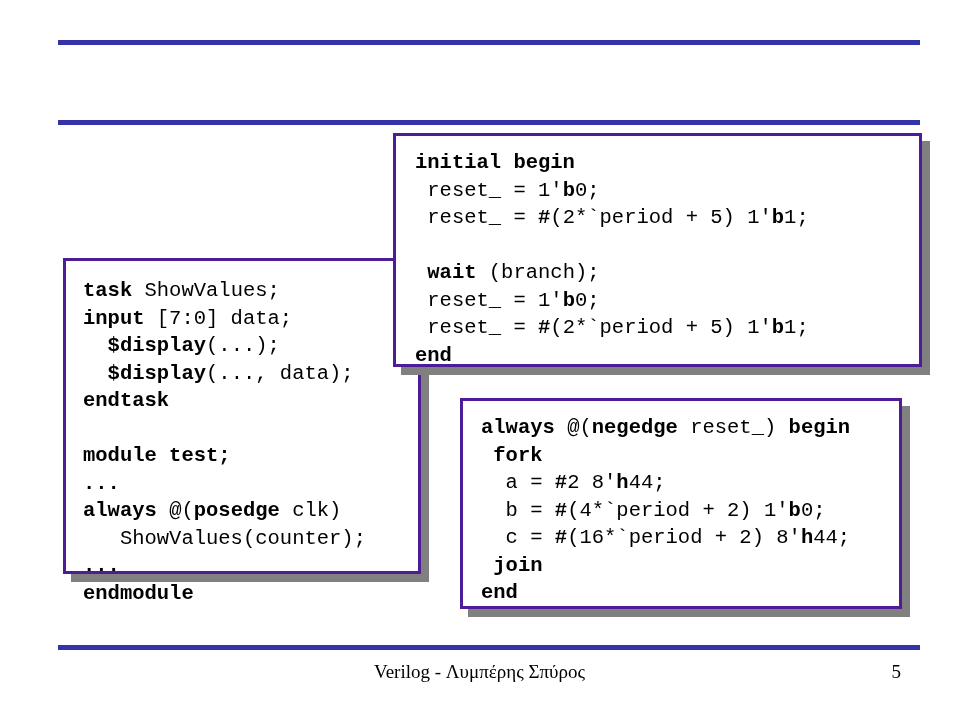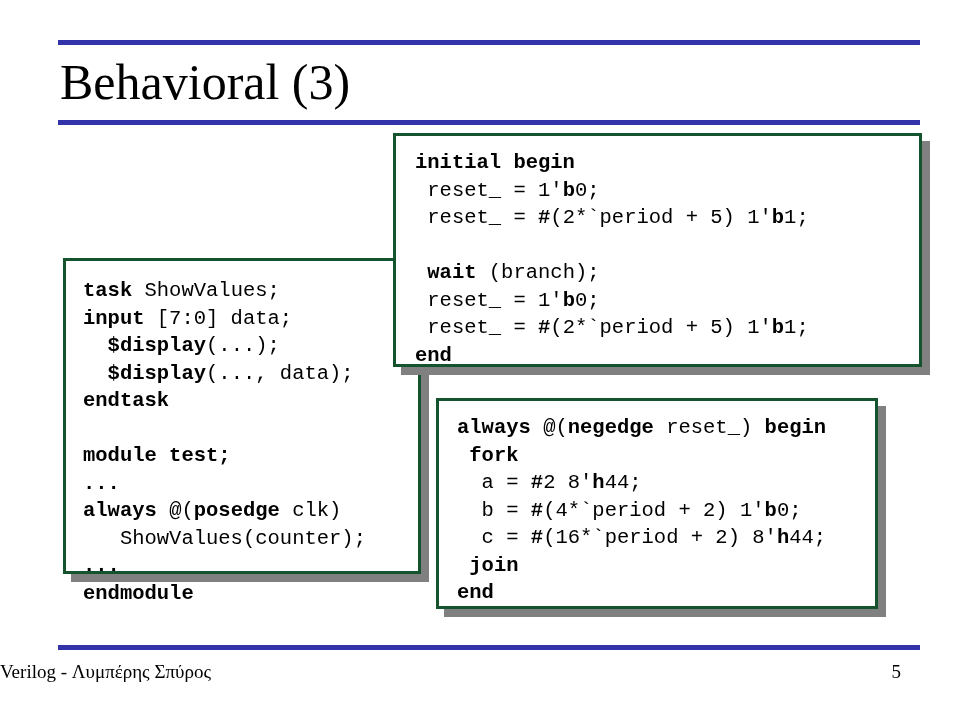--- a/index.html
+++ b/index.html
@@ -44,21 +44,21 @@
     line-height: 60px;
     color: #000000;
     white-space: nowrap;
     letter-spacing: 0px;
   }
 
   
   .code-box {
     position: absolute;
     background: #ffffff;
-    border: 3px solid #14532d;
+    border: 3px solid #4c1d95;
     box-sizing: border-box;
     box-shadow: 8px 8px 0 0 #808080;
   }
   .code-text {
     font-family: "Liberation Mono", "DejaVu Sans Mono", monospace;
     font-size: 20.5px;
     line-height: 27.5px;
     color: #000000;
     white-space: pre;
     margin: 0;
@@ -85,21 +85,21 @@
     height: 234px;
     z-index: 3;
   }
   #box-initial .code-text {
     position: absolute;
     left: 19px;
     top: 13px;
   }
 
   #box-always {
-    left: 436px;
+    left: 460px;
     top: 398px;
     width: 442px;
     height: 211px;
     z-index: 2;
   }
   #box-always .code-text {
     position: absolute;
     left: 18px;
     top: 13px;
   }
@@ -111,20 +111,21 @@
     top: 645px;
     width: 862px;
     height: 5px;
     background: #3333aa;
   }
   .footer-center {
     position: absolute;
     left: 0;
     top: 660px;
     width: 959px;
+    text-align: center;
     font-family: "Liberation Serif", serif;
     font-size: 19px;
     line-height: 24px;
     color: #000000;
   }
   .footer-page {
     position: absolute;
     right: 58px;
     top: 660px;
     font-family: "Liberation Serif", serif;
@@ -133,21 +134,20 @@
     color: #000000;
   }
 </style>
 </head>
 <body>
 
 <div class="slide">
 
   <div class="rule-top"></div>
 
-  <div class="slide-title">Behavioral (3)</div>
 
   <div class="rule-title-bottom"></div>
 
   <div class="code-box" id="box-task">
     <pre class="code-text"><b>task </b><span>ShowValues;</span>
 <b>input </b><span>[7:0] data;</span>
 <b>  $display</b><span>(...);</span>
 <b>  $display</b><span>(..., data);</span>
 <b>endtask</b>
 <span></span>

